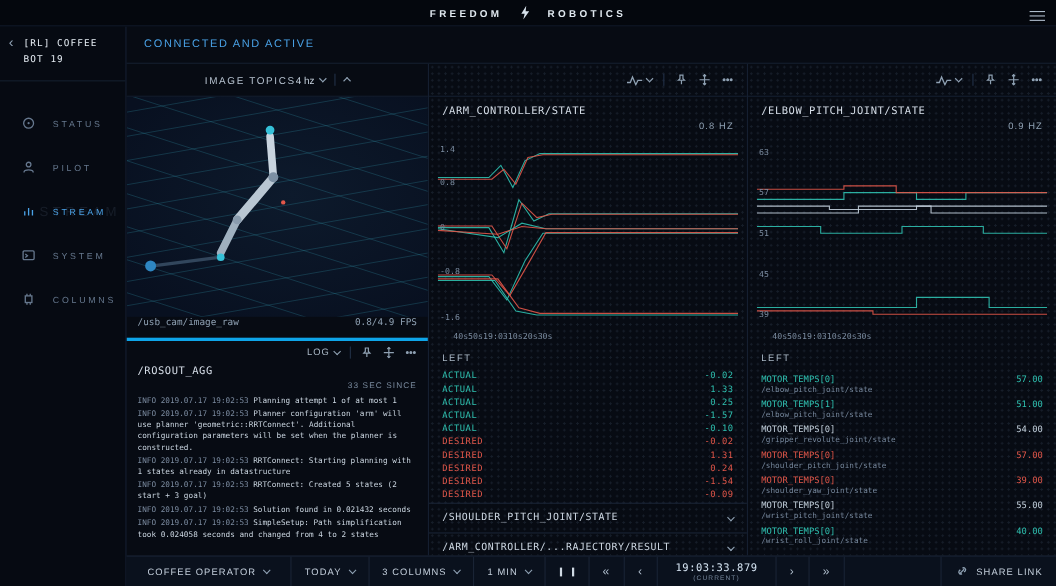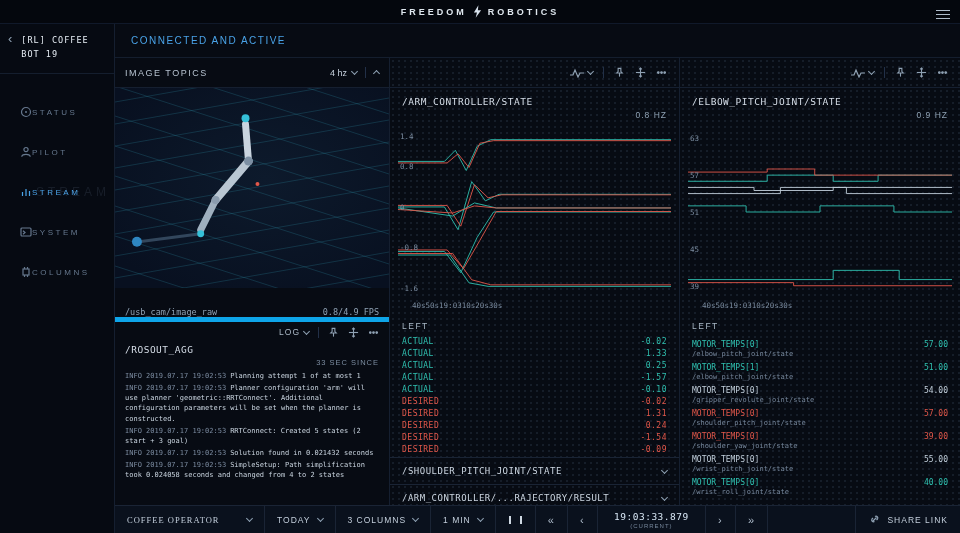--- a/index.html
+++ b/index.html
@@ -2,32 +2,32 @@
 <html style="--accent: #4aa3e8; --teal: #2fc0b0; --red: #e2574a; --white: #c2cfdb;"><head>
 <meta charset="utf-8">
 <style>
   *{margin:0;padding:0;box-sizing:border-box;}
   html,body{width:960px;height:533px;overflow:hidden;}
   body{background:#070b13;color:#c6d1dd;font-family:"Liberation Sans",sans-serif;font-size:10px;}
   svg{display:block;}
 
   
   .topbar{height:24px;background:#04070d;border-bottom:1px solid #10192a;display:flex;align-items:center;justify-content:center;position:relative;}
-  .brand{display:flex;align-items:center;gap:6px;font-weight:bold;font-size:9px;letter-spacing:3px;color:#dfe7ee;}
+  .brand{display:flex;align-items:center;gap:16px;font-weight:bold;font-size:9px;letter-spacing:3px;color:#dfe7ee;}
   .hamburger{position:absolute;right:10px;top:7px;width:14px;cursor:pointer;}
   .hamburger i{display:block;height:1.5px;background:#aebccb;margin:2.5px 0;}
 
   
   .app{display:flex;height:509px;}
   .sidebar{width:115px;background:#060a12;border-right:1px solid #151f30;display:flex;flex-direction:column;flex-shrink:0;}
   .side-head{display:flex;gap:7px;padding:10px 6px 12px 6px;border-bottom:1px solid #141e2e;}
   .back{color:#8fa1b3;font-size:13px;line-height:10px;cursor:pointer;padding:0 2px;}
   .dev-name{font-family:"DejaVu Sans Mono",monospace;font-size:8.5px;letter-spacing:1px;color:#e6edf4;line-height:1.6;width:86px;}
   .nav{margin-top:18px;}
-  .nav-item{display:flex;align-items:center;gap:0;height:40px;padding-left:20px;cursor:pointer;position:relative;}
+  .nav-item{display:flex;align-items:center;gap:16px;height:40px;padding-left:20px;cursor:pointer;position:relative;}
   .nav-item .nlabel{font-size:8px;letter-spacing:2.5px;color:#66788e;}
   .nav-item.active .nlabel{color:var(--accent);}
   .nav-item svg{stroke:#66788e;fill:none;stroke-width:1.2;}
   .nav-item.active svg{stroke:var(--accent);}
   .ghost{position:absolute;left:36px;top:13px;font-size:12px;letter-spacing:4px;color:rgba(140,165,195,0.13);pointer-events:none;}
 
   .main{flex:1;display:flex;flex-direction:column;min-width:0;}
   .statusline{height:34px;display:flex;align-items:center;padding-left:16px;border-bottom:1px solid #141e2e;flex-shrink:0;}
   .status-text{color:var(--accent);font-size:10px;letter-spacing:1.5px;}
 
@@ -41,27 +41,27 @@
   
   .chev{display:inline-block;width:5px;height:5px;border-right:1.4px solid #8fa1b3;border-bottom:1.4px solid #8fa1b3;transform:rotate(45deg);margin-top:-2px;}
   .chev.up{transform:rotate(-135deg);margin-top:2px;}
   .vdiv{width:1px;height:11px;background:#223048;}
   .icon{stroke:#8fa1b3;fill:none;stroke-width:1.2;cursor:pointer;}
   .panel-title{font-family:"DejaVu Sans Mono",monospace;font-size:9.5px;letter-spacing:0.5px;color:#d5dde7;}
   .hz{font-size:8.5px;color:#8fa1b3;letter-spacing:1px;}
   .group-label{font-size:8.5px;letter-spacing:1.5px;color:#aab8c6;}
 
   
-  .panel-head{height:30px;display:flex;align-items:center;justify-content:space-between;padding:0 10px;border-bottom:1px solid #151f30;flex-shrink:0;}
+  .panel-head{height:30px;display:flex;align-items:center;justify-content:center;padding:0 10px;border-bottom:1px solid #151f30;flex-shrink:0;}
   .ph-title{font-size:9px;letter-spacing:1.5px;color:#b6c2cf;}
   .ph-right{display:flex;align-items:center;gap:8px;}
   .rate{font-size:9px;color:#c6d1dd;cursor:pointer;display:flex;gap:5px;align-items:center;}
   .viewport{height:200px;position:relative;background:radial-gradient(ellipse at 55% 45%, #0d1a2c 0%, #081020 85%);flex-shrink:0;overflow:hidden;cursor:grab;}
   .viewport svg{position:absolute;inset:0;width:100%;height:100%;}
-  .vp-caption{height:34px;display:flex;align-items:flex-end;justify-content:space-between;padding:0 10px;border-bottom:5px solid #0ea5e9;flex-shrink:0;}
+  .vp-caption{height:22px;display:flex;align-items:flex-start;justify-content:space-between;padding:0 10px;border-bottom:3px solid #0ea5e9;flex-shrink:0;}
   .vp-topic,.vp-fps{font-family:"DejaVu Sans Mono",monospace;font-size:8.5px;color:#8fa1b3;}
   .rosout-toolbar{height:20px;display:flex;align-items:center;justify-content:flex-end;gap:9px;padding:0 10px;flex-shrink:0;}
   .mode-label{font-size:8.5px;letter-spacing:1px;color:#aab8c6;cursor:pointer;display:flex;gap:4px;align-items:center;}
   .rosout-head{padding:2px 10px 0 10px;flex-shrink:0;}
   .since{display:block;text-align:right;font-size:7.5px;letter-spacing:1px;color:#7b8ca0;margin-top:3px;}
   .search-row{padding:6px 10px;position:relative;flex-shrink:0;}
   .search{width:100%;height:20px;background:transparent;border:1px solid #243349;border-radius:2px;color:#c6d1dd;font-size:9px;padding:0 22px 0 8px;outline:none;}
   .search::placeholder{color:#5e7083;}
   .mag{position:absolute;right:18px;top:11px;}
   .log{flex:1;overflow:hidden;padding:4px 10px;font-family:"DejaVu Sans Mono",monospace;font-size:7px;line-height:1.45;}
@@ -260,20 +260,21 @@
               <circle cx="9.5" cy="6" r="0.9" fill="#8fa1b3"></circle>
             </svg>
         </div>
         <div class="rosout-head">
           <span class="panel-title">/ROSOUT_AGG</span>
           <span class="since">33 SEC SINCE</span>
         </div>
         <div class="log">
           <div class="log-entry"><span class="meta">INFO 2019.07.17 19:02:53</span><span class="msg">Planning attempt 1 of at most 1</span></div>
           <div class="log-entry"><span class="meta">INFO 2019.07.17 19:02:53</span><span class="msg">Planner configuration 'arm' will use planner 'geometric::RRTConnect'. Additional configuration parameters will be set when the planner is constructed.</span></div>
+          <div class="log-entry"><span class="meta">INFO 2019.07.17 19:02:53</span><span class="msg">RRTConnect: Starting planning with 1 states already in datastructure</span></div>
           <div class="log-entry"><span class="meta">INFO 2019.07.17 19:02:53</span><span class="msg">RRTConnect: Created 5 states (2 start + 3 goal)</span></div>
           <div class="log-entry"><span class="meta">INFO 2019.07.17 19:02:53</span><span class="msg">Solution found in 0.021432 seconds</span></div>
           <div class="log-entry"><span class="meta">INFO 2019.07.17 19:02:53</span><span class="msg">SimpleSetup: Path simplification took 0.024058 seconds and changed from 4 to 2 states</span></div>
 
         </div>
       </div>
 
       <div class="col col2">
         <div class="tools-row">
           <span class="mode-label">
@@ -487,21 +488,21 @@
                 <span style="color: rgb(47, 192, 176);">MOTOR_TEMPS[0]</span>
                 <span style="color: rgb(47, 192, 176);">40.00</span>
               </div>
             <div class="mtopic">/wrist_roll_joint/state</div>
           </div>
         </div>
       </div>
     </div>
 
     <div class="bottombar">
-      <div class="bb-item" style="min-width:150px;justify-content:space-between;font-family:Liberation Serif, serif;">
+      <div class="bb-item" style="min-width:150px;justify-content:center;">
         <span>COFFEE OPERATOR</span>
           <i class="chev"></i>
       </div>
       <div class="bb-item">
         <span>TODAY</span>
           <i class="chev"></i>
       </div>
       <div class="bb-item">
         <span>3 COLUMNS</span>
           <i class="chev"></i>

